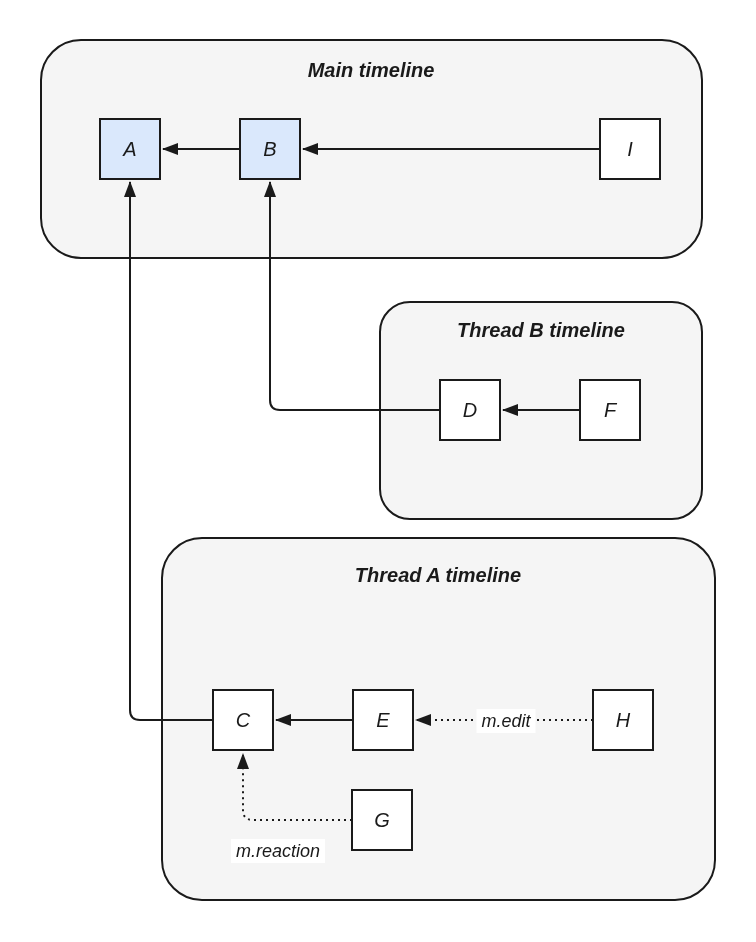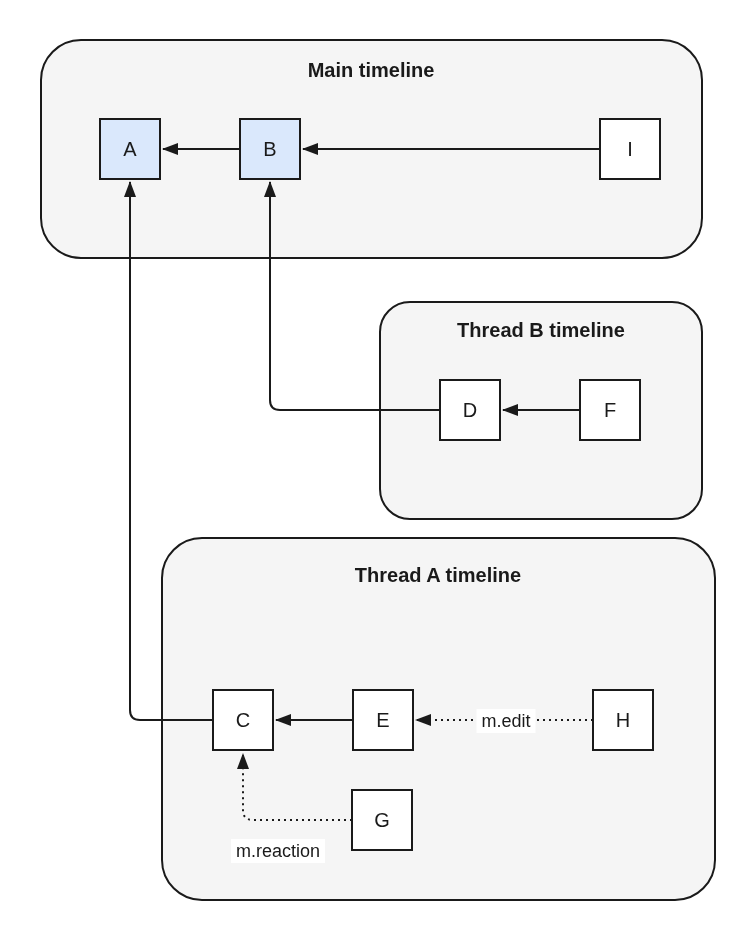--- a/index.html
+++ b/index.html
@@ -7,20 +7,21 @@
     padding: 0;
     background: #ffffff;
     font-family: "Liberation Sans", sans-serif;
   }
   .page {
     position: relative;
     width: 756px;
     height: 942px;
     background: #ffffff;
     overflow: hidden;
+    font-style: italic;
   }
   svg { display: block; width: 756px; height: 942px; }
   .container-box { stroke-width: 2; }
   .node-box { stroke-width: 2; }
   .edge { fill: none; stroke-width: 2; }
   .edge.dotted { stroke-dasharray: 2 4; }
   .container-title { font-size: 20px; font-weight: bold; }
   .node-letter { font-size: 20px; }
   .edge-label { font-size: 18px; }
 </style>

